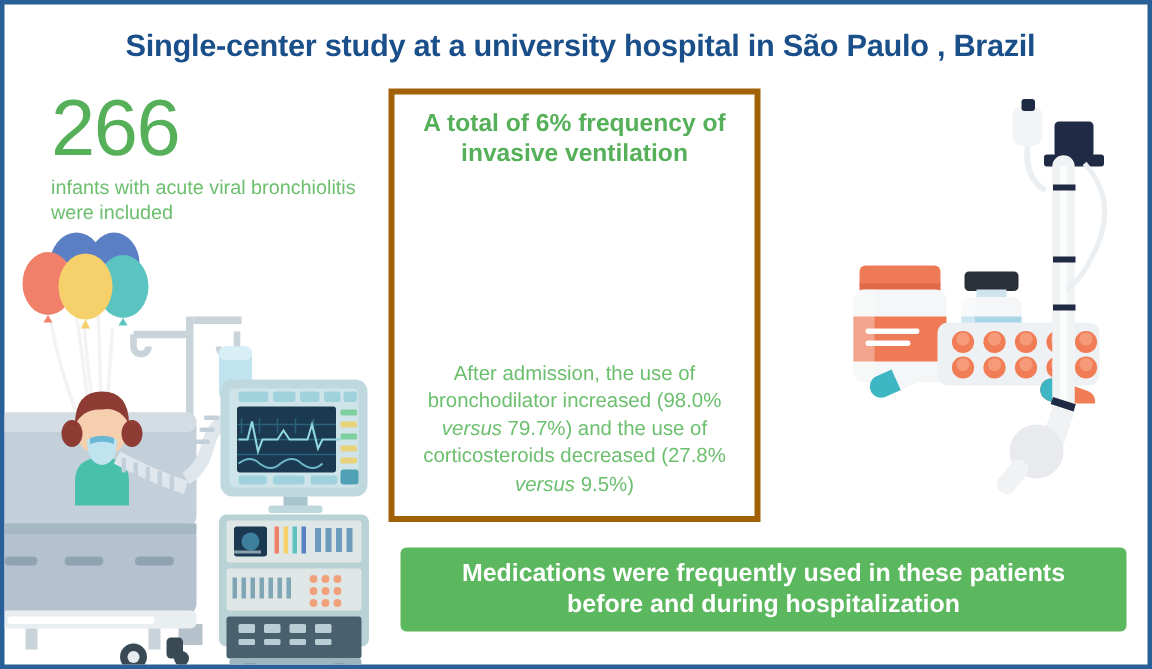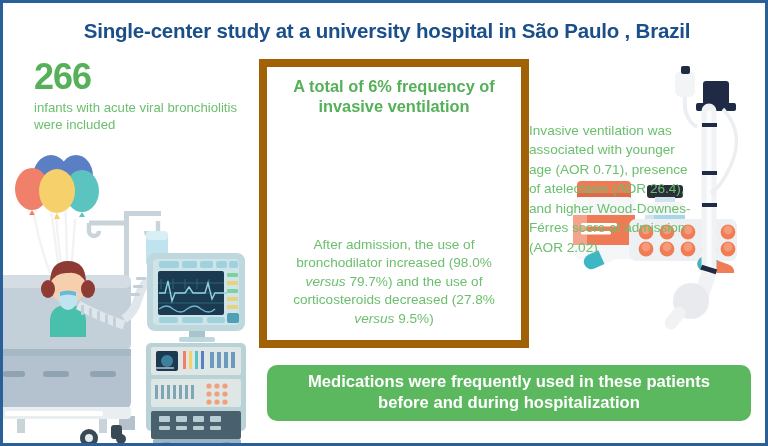--- a/index.html
+++ b/index.html
@@ -8,45 +8,45 @@
     position:relative;width:768px;height:446px;background:#ffffff;
     border:3px solid #2a6099;box-sizing:border-box;overflow:hidden;
   }
   
   .title{
     position:absolute;left:0;top:16px;width:768px;text-align:center;
     font-size:20.5px;font-weight:bold;color:#1b4f8a;letter-spacing:-0.2px;
   }
   
   .stat-block{position:absolute;left:31px;top:56px;width:215px;}
-  .stat-number{font-size:36px;font-weight:bold;color:#55b059;line-height:1;letter-spacing:-1px;}
+  .stat-number{font-size:53px;font-weight:normal;color:#55b059;line-height:1;letter-spacing:-1px;}
   .stat-caption{margin-top:4px;font-size:13.2px;color:#6cbf6e;line-height:1.32;}
   
   .center-box{
-    position:absolute;left:256px;top:56px;width:270px;height:289px;
-    border:8px solid #a16207;box-sizing:border-box;background:#ffffff;
+    position:absolute;left:256px;top:56px;width:248px;height:289px;
+    border:4px solid #a16207;box-sizing:border-box;background:#ffffff;
   }
   .center-head{
     margin:10px 10px 0 10px;text-align:center;font-size:16.4px;font-weight:bold;
     color:#55b059;line-height:1.2;
   }
   .center-body{
     position:absolute;left:10px;right:10px;bottom:12px;text-align:center;
     font-size:13.6px;color:#6cbf6e;line-height:1.36;
   }
   .center-body i{}
   
   .right-text{
     position:absolute;left:526px;top:118px;width:170px;
     font-size:13.6px;color:#6cbf6e;line-height:1.43;
   }
   
   .banner{
     position:absolute;left:264px;top:362px;width:484px;height:56px;
-    background:#5cb85f;border-radius:10px;display:flex;align-items:center;justify-content:center;
+    background:#5cb85f;border-radius:4px;display:flex;align-items:center;justify-content:center;
   }
   .banner-text{
     color:#ffffff;font-size:16.6px;font-weight:bold;text-align:center;line-height:1.24;
     padding:0 14px;
   }
   
   .art{position:absolute;}
   #hospital-art{left:0;top:150px;width:258px;height:293px;}
   #pill-art{left:288px;top:108px;width:190px;height:98px;}
   #tube-art{left:662px;top:58px;width:96px;height:290px;}
@@ -277,21 +277,20 @@
       </g>
       <g transform="rotate(20 160 92)">
         <rect x="142" y="85" width="38" height="15" rx="7.5" fill="#f07d55"></rect>
         <path d="M142 92.5 a7.5 7.5 0 0 1 7.5 -7.5 h11 v15 h-11 a7.5 7.5 0 0 1 -7.5 -7.5 z" fill="#3fb6c4"></path>
       </g>
     </svg>
 
     <div class="center-body"><span>After admission, the use of bronchodilator increased (98.0% </span><i>versus</i><span> 79.7%) and the use of corticosteroids decreased (27.8% </span><i>versus</i><span> 9.5%)</span></div>
   </div>
 
-  <div class="right-text">Invasive ventilation was associated with younger age (AOR 0.71), presence of atelectasis (AOR 26.4), and higher Wood-Downes-Férres score at admission (AOR 2.02)</div>
 
   <svg class="art" id="tube-art" viewBox="0 0 96 290">
 
     <rect x="10" y="10" width="20" height="26" rx="6" fill="#f2f4f6"></rect>
     <rect x="16" y="5" width="9" height="8" rx="2" fill="#1f2a44"></rect>
     <path d="M20 36 q-2 22 12 30" stroke="#eceff2" stroke-width="4" fill="none"></path>
 
     <rect x="38" y="20" width="26" height="24" rx="3" fill="#1f2a44"></rect>
     <rect x="31" y="42" width="40" height="8" rx="2" fill="#1f2a44"></rect>
 

